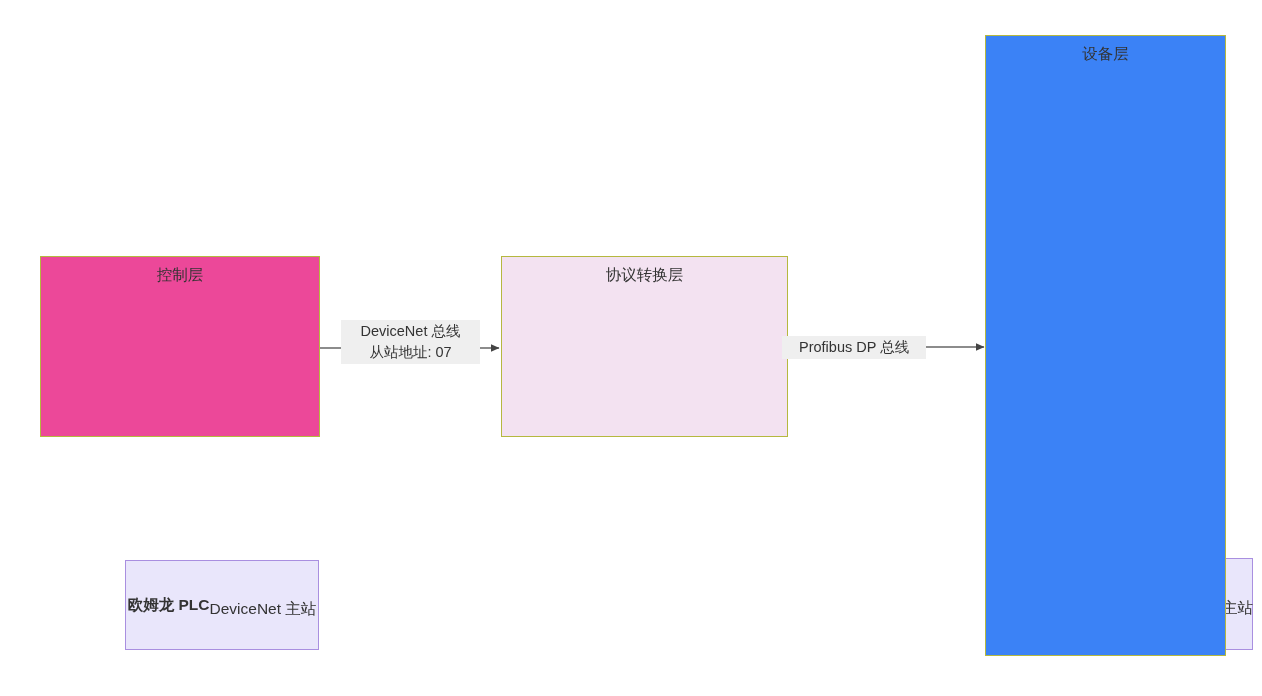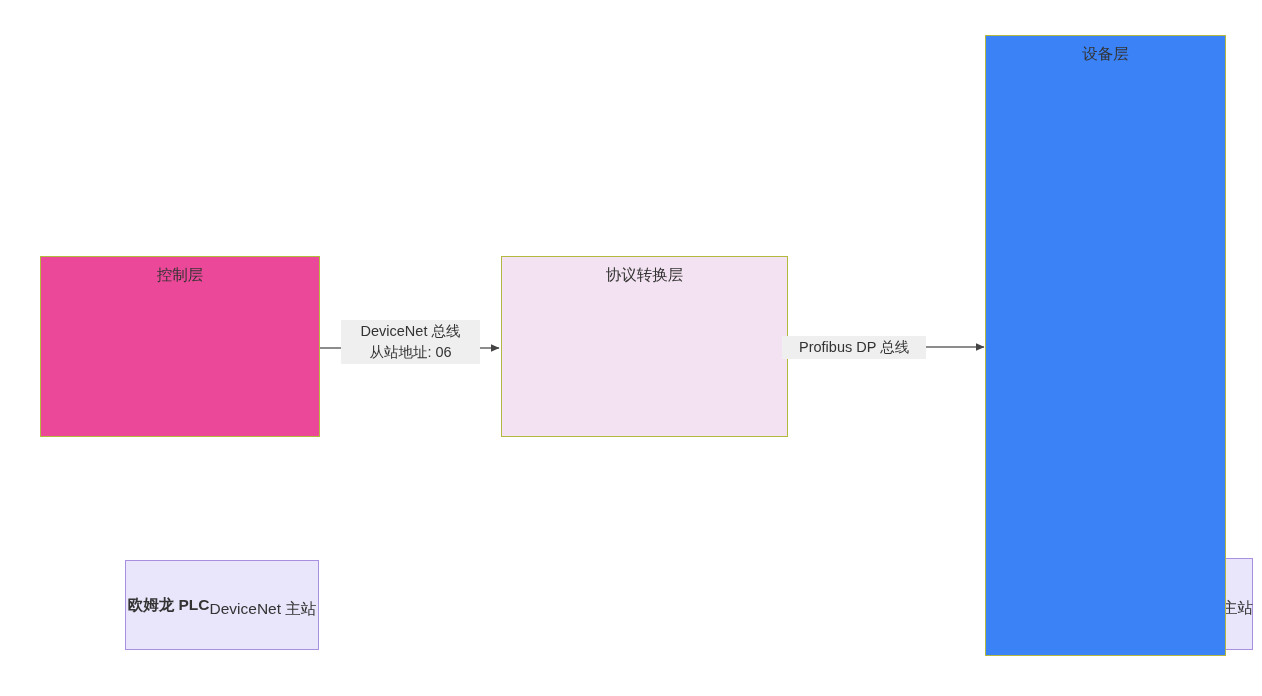--- a/index.html
+++ b/index.html
@@ -171,20 +171,20 @@
     </div>
   </div>
 
   <div class="layer" id="device-layer">
     <div class="layer-title">设备层</div>
 
   </div>
 
   <div class="edge-label" id="edge-label-devicenet">
     <div>DeviceNet 总线</div>
-    <div>从站地址: 06</div>
+    <div>从站地址: 07</div>
   </div>
 
   <div class="edge-label" id="edge-label-profibus">
     <div>Profibus DP 总线</div>
   </div>
 
 </div>
 
 </body></html>

